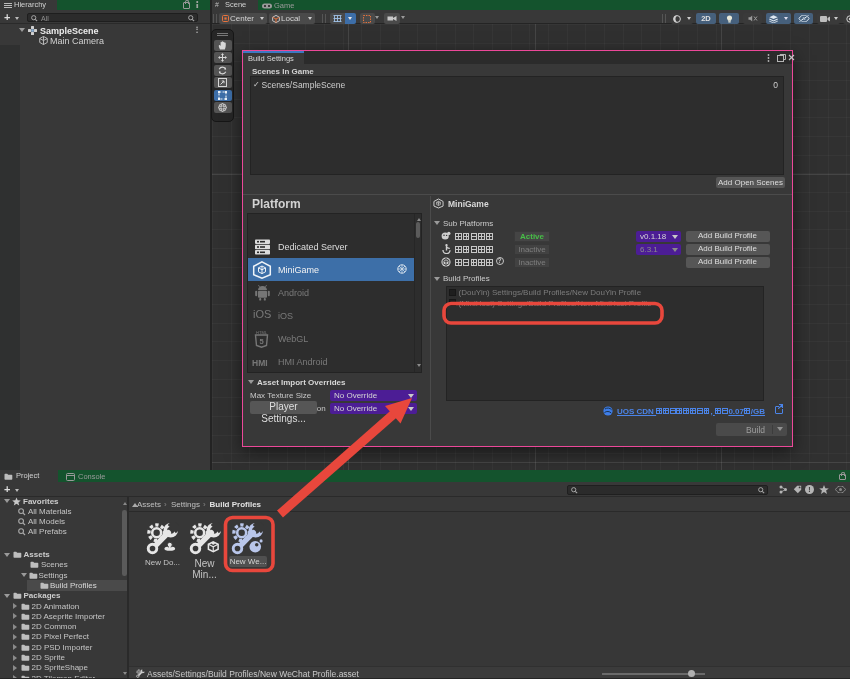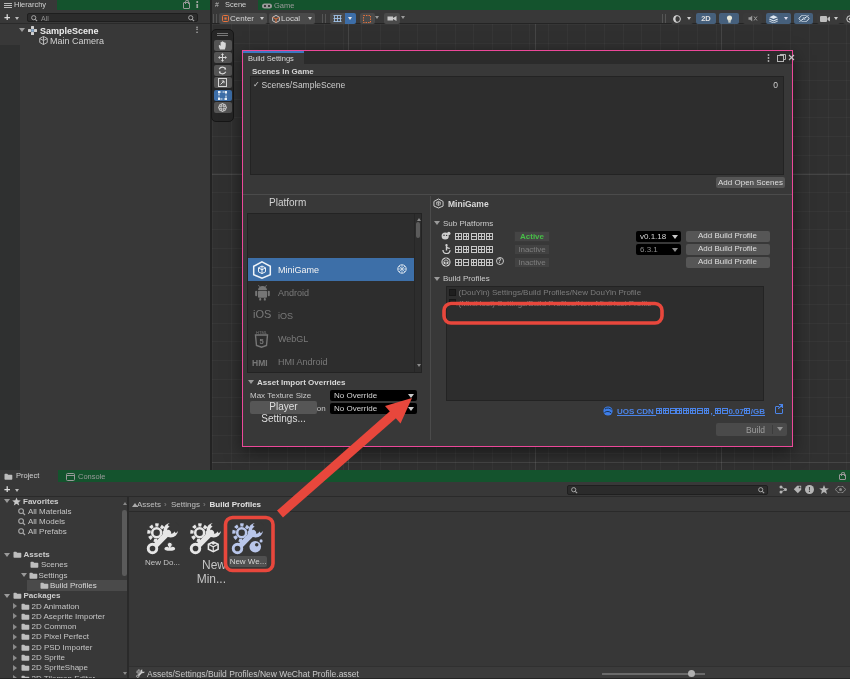--- a/index.html
+++ b/index.html
@@ -1,21 +1,21 @@
 <!DOCTYPE html>
 <html><head><meta charset="utf-8"><style>
 *{margin:0;padding:0;box-sizing:border-box}
 html,body{width:850px;height:679px;background:#383838;overflow:hidden}
 body{font-family:"Liberation Sans",sans-serif;color:#c8c8c8;position:relative}
 .abs{position:absolute}
 .tabbar{background:#14532d}
 .tab{position:absolute;top:0;height:100%;background:#383838;color:#d2d2d2}
 .btn{background:#565656;border-radius:2px;color:#dfdfdf;text-align:center}
 .box{background:#2d2d2d;border:1px solid #232323}
-.dd{background:#000000;border-radius:2px;color:#d5d5d5;position:absolute}
+.dd{background:#4c1d95;border-radius:2px;color:#d5d5d5;position:absolute}
 .dd .arr{position:absolute;right:3px;top:50%;margin-top:-1.5px;width:0;height:0;border:3px solid transparent;border-top:4px solid #c9c9c9}
 .cjk{display:inline-block;width:6.6px;height:6.8px;border:1px solid currentColor;margin-right:1.2px;vertical-align:-0.5px;background:
  linear-gradient(currentColor,currentColor) 50% 50%/100% 1px no-repeat,
  linear-gradient(currentColor,currentColor) 50% 50%/1px 100% no-repeat}
 .cjk.b{background:linear-gradient(currentColor,currentColor) 50% 50%/100% 1px no-repeat}
 .lnk .cjk{width:5.9px;height:6.3px;margin-right:0.9px}
 .tri-d{display:inline-block;width:0;height:0;border:3.5px solid transparent;border-top:4.5px solid #9a9a9a;vertical-align:1px}
 .tri-r{display:inline-block;width:0;height:0;border:3.5px solid transparent;border-left:4.5px solid #8a8a8a;vertical-align:-1px}
 .tr{position:absolute;height:10.3px;font-size:8px;color:#c6c6c6;width:127px;left:0}
 .tr svg,.tr .tri-d,.tr .tri-r{position:absolute}
@@ -275,22 +275,40 @@
 
   <span class="abs" style="left:9px;top:15.5px;font-size:8px;font-weight:bold;color:#d2d2d2">Scenes In Game</span>
   <div class="abs box" style="left:7px;top:25px;width:534px;height:99px">
     <span class="abs" style="left:2px;top:2.5px;font-size:8px;color:#cfcfcf">✓</span>
     <span class="abs" style="left:10.5px;top:3px;font-size:8.5px;color:#cfcfcf">Scenes/SampleScene</span>
     <span class="abs" style="right:5px;top:3px;font-size:8.5px;color:#cfcfcf">0</span>
   </div>
   <div class="abs btn" style="left:473px;top:125.5px;width:69px;height:11.5px;font-size:8px;line-height:11px">Add Open Scenes</div>
   <div class="abs" style="left:0;top:143px;width:549px;height:1px;background:#4b4b4b"></div>
 
-  <span class="abs" style="left:26px;top:146px;font-size:10px;font-weight:normal;color:#d2d2d2">Platform</span>
+  <span class="abs" style="left:9px;top:146px;font-size:12px;font-weight:bold;color:#d2d2d2">Platform</span>
   <div class="abs box" style="left:4px;top:161.5px;width:175px;height:160px;overflow:hidden" id="plist">
+    <div class="abs" style="left:0;top:21.5px;width:173px;height:23.1px">
+      <svg class="abs" style="left:5px;top:3.5px" width="19" height="16" viewBox="0 0 19 16">
+          <g fill="#dcdcdc">
+            <rect x="2" y="0.5" width="15" height="4.4" rx="0.8"></rect>
+            <rect x="2" y="5.8" width="15" height="4.4" rx="0.8"></rect>
+            <rect x="2" y="11.1" width="15" height="4.4" rx="0.8"></rect>
+          </g>
+          <g fill="#2d2d2d">
+            <rect x="4" y="1.9" width="2" height="1.6"></rect>
+            <rect x="7" y="1.9" width="5" height="1.6"></rect>
+            <rect x="4" y="7.2" width="2" height="1.6"></rect>
+            <rect x="7" y="7.2" width="5" height="1.6"></rect>
+            <rect x="4" y="12.5" width="2" height="1.6"></rect>
+            <rect x="7" y="12.5" width="5" height="1.6"></rect>
+          </g>
+        </svg>
+      <span class="abs" style="left:30px;top:6.5px;font-size:9px;color:#dedede">Dedicated Server</span>
+    </div>
     <div class="abs" style="left:0;top:44.6px;width:173px;height:23.1px;background:#3d6fa8">
       <svg class="abs" style="left:4px;top:2.5px" width="20" height="18" viewBox="0 0 20 18">
           <path d="M10 0.8 18.3 5.3 18.3 13.7 10 17.2 1.7 13.7 1.7 5.3Z" fill="none" stroke="#eef3f8" stroke-width="1.5"></path>
           <path d="M10 5 13.5 6.8 13.5 10.8 10 12.6 6.5 10.8 6.5 6.8Z M10 5 V8.8 M6.5 6.8 10 8.8 13.5 6.8 M10 12.6 V8.8" fill="none" stroke="#eef3f8" stroke-width="1"></path>
         </svg>
       <span class="abs" style="left:30px;top:6.5px;font-size:9px;color:#f2f2f2">MiniGame</span>
       <svg class="abs" style="left:149px;top:6px" width="10" height="10" viewBox="0 0 10 10">
           <circle cx="5" cy="5" r="4.2" fill="none" stroke="#dde6ef" stroke-width="1"></circle>
           <path d="M5 0.8 V9.2 M0.8 5 H9.2 M2 2 8 8 M8 2 2 8" stroke="#dde6ef" stroke-width="0.7"></path>
         </svg>
@@ -612,21 +630,21 @@
         <path d="M20 23 25 25.5 30 23 M25 25.5 V30.5" stroke="#e6e6e6" stroke-width="1.2" fill="none"></path>
         <circle cx="25" cy="22" r="1.5" fill="#e6e6e6"></circle>
       </svg>
     <svg class="abs" style="left:102px;top:10px;color:#b9c6ea" width="33" height="33" viewBox="0 0 34 34">
         <use href="#bp"></use>
         <circle cx="25" cy="25.5" r="6" fill="#b9c6ea"></circle>
         <circle cx="26.5" cy="23.5" r="1.8" fill="#373737"></circle>
         <circle cx="31" cy="19.5" r="1.6" fill="#b9c6ea"></circle>
       </svg>
     <span class="abs" style="left:12px;top:45.5px;width:43px;text-align:center;font-size:8px;color:#c4c4c4">New Do...</span>
-    <span class="abs" style="left:54px;top:45.5px;width:43px;text-align:right;font-size:12px;color:#c4c4c4">New Min...</span>
+    <span class="abs" style="left:54px;top:45.5px;width:43px;text-align:center;font-size:10px;color:#c4c4c4">New Min...</span>
     <div class="abs" style="left:100px;top:44px;width:38px;height:11px;background:#505050;border-radius:2px;text-align:center;font-size:8px;color:#d5d5d5;line-height:11px;white-space:nowrap">New We...</div>
   </div>
 
   <div class="abs" style="left:129px;top:196px;width:721px;height:12.5px;background:#3b3b3b;border-top:1px solid #303030">
     <svg class="abs" style="left:7px;top:2px;color:#d0d0d0" width="9" height="9" viewBox="0 0 34 34">
         <use href="#bp"></use>
       </svg>
     <span class="abs" style="left:18px;top:2px;font-size:8.5px;color:#c9c9c9">Assets/Settings/Build Profiles/New WeChat Profile.asset</span>
     <div class="abs" style="left:473px;top:6px;width:103px;height:1.5px;background:#6a6a6a"></div>
     <div class="abs" style="left:559px;top:3px;width:7px;height:7px;border-radius:50%;background:#b0b0b0"></div>

